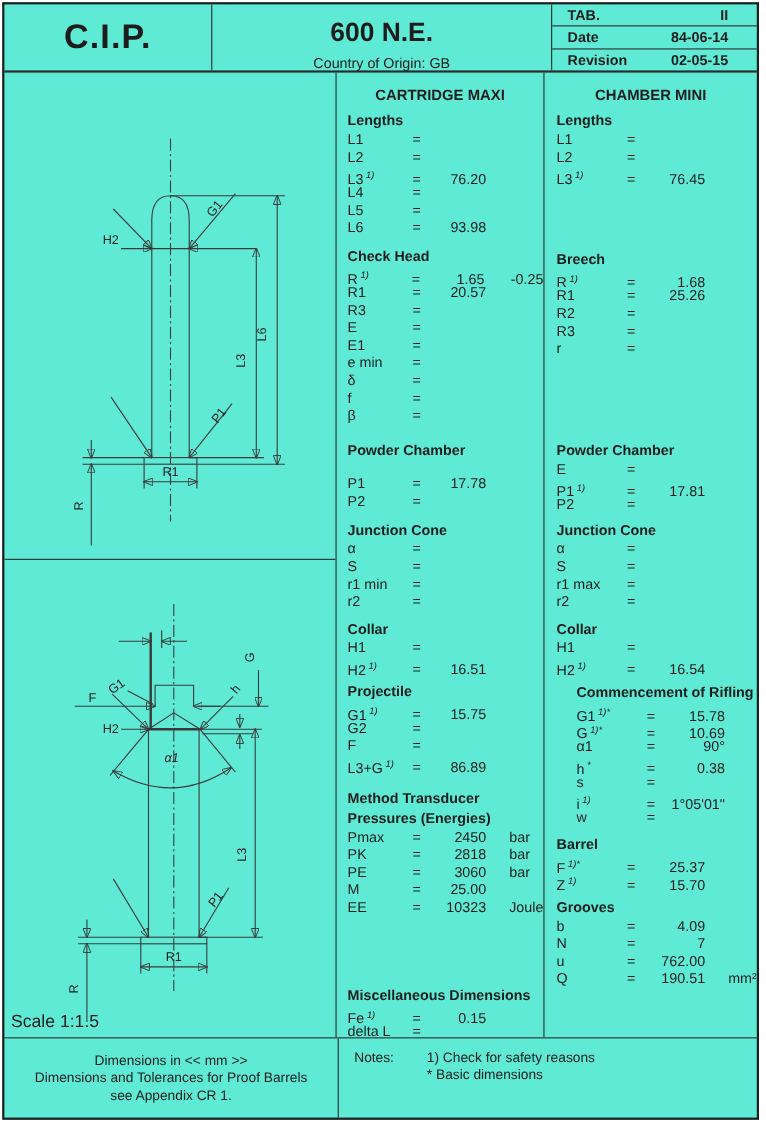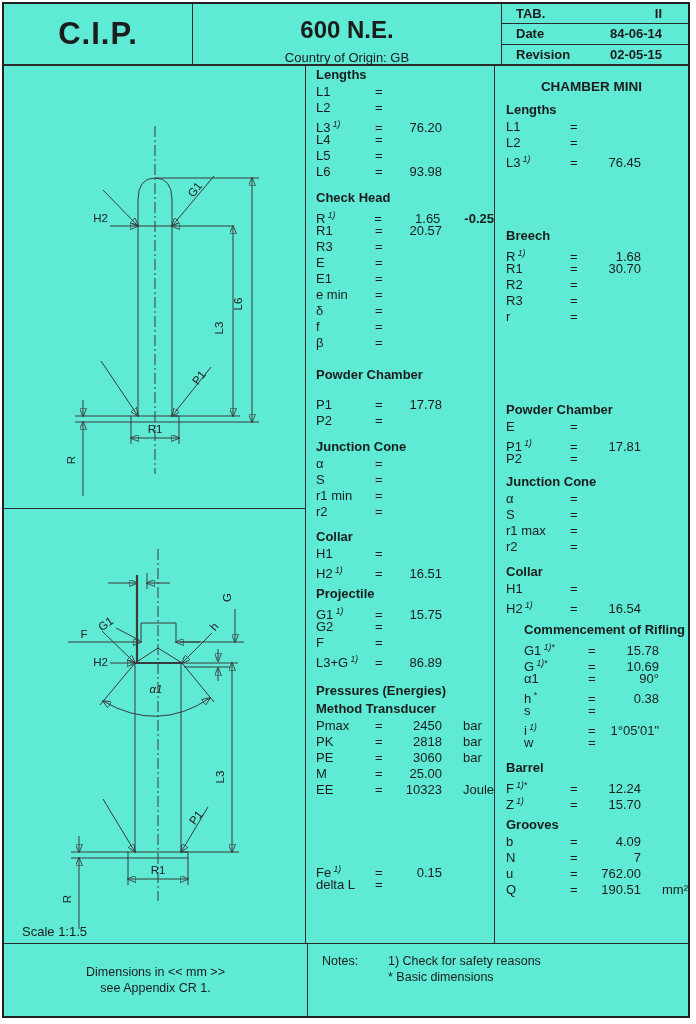--- a/index.html
+++ b/index.html
@@ -14,42 +14,42 @@
   .hdr-meta{flex:1;display:flex;flex-direction:column;}
   .meta-row{flex:1;display:flex;align-items:center;border-bottom:1.4px solid #2b2b2b;}
   .meta-row:last-child{border-bottom:none;}
   .meta-lbl{font-size:13px;font-weight:bold;padding-left:14px;flex:1;}
   .meta-val{font-size:13px;font-weight:bold;text-align:right;padding-right:26px;}
   
   .main{flex:1;display:flex;min-height:0;}
   .draw-col{width:303px;border-right:1.5px solid #2b2b2b;display:flex;flex-direction:column;position:relative;}
   .panel-top{height:442px;border-bottom:1.5px solid #2b2b2b;}
   .panel-bottom{flex:1;position:relative;}
-  .scale-note{position:absolute;left:18px;bottom:4px;font-size:13px;}
+  .scale-note{position:absolute;left:6px;bottom:4px;font-size:16px;}
   .spec-col{display:flex;flex-direction:column;box-sizing:border-box;}
   .col-cartridge{width:189px;border-right:1.5px solid #2b2b2b;}
   .col-chamber{flex:1;}
   .col-title{text-align:center;font-size:13.5px;font-weight:bold;padding:13px 0 7px 0;}
   .col-inner{flex:1;}
   .col-cartridge .col-inner{padding-left:10px;}
   .col-chamber .col-inner{padding-left:11px;}
   .sec-heading{font-size:13px;font-weight:bold;height:18px;line-height:18px;}
   .section{box-sizing:border-box;}
   .row{display:flex;align-items:baseline;height:16px;font-size:13px;line-height:16px;}
   .row.gap-top{margin-top:13px;}
   .lbl{white-space:nowrap;}
   .col-cartridge .lbl{width:59px;}
   .col-chamber .lbl{width:64px;}
   .lbl sup{font-size:8.5px;font-style:italic;letter-spacing:0;}
   .eq{width:16px;}
   .val{text-align:right;white-space:nowrap;}
   .col-cartridge .val{width:51px;}
   .col-chamber .val{width:55px;}
   .unit{margin-left:21px;}
-  .extra{margin-left:24px;font-weight:bold;}
+  .extra{margin-left:24px;}
   .col-cartridge .section:nth-of-type(1){min-height:123px;}
   .col-cartridge .section:nth-of-type(2){min-height:177px;}
   .col-cartridge .section:nth-of-type(3){min-height:72px;}
   .col-cartridge .section:nth-of-type(4){min-height:90px;}
   .col-cartridge .section:nth-of-type(5){min-height:57px;}
   .col-cartridge .section:nth-of-type(6){min-height:97px;}
   .col-cartridge .section:nth-of-type(7){min-height:179px;}
   .col-chamber .section:nth-of-type(1){min-height:126px;}
   .col-chamber .section:nth-of-type(2){min-height:174px;}
   .col-chamber .section:nth-of-type(3){min-height:72px;}
@@ -215,20 +215,21 @@
           <line x1="67" y1="349" x2="124" y2="349"></line>
           <line x1="75" y1="327" x2="75" y2="343" marker-end="url(#ar)"></line>
           <line x1="75" y1="420" x2="75" y2="349" marker-end="url(#ar)"></line>
           <text x="67" y="390" transform="rotate(-90 67 390)" text-anchor="middle">R</text>
         </svg>
         <div class="scale-note">Scale 1:1.5</div>
       </div>
     </div>
 
     <div class="spec-col col-cartridge">
+      <div class="col-title">CARTRIDGE MAXI</div>
       <div class="col-inner sections">
           <div class="section">
             <div class="sec-heading">Lengths</div>
             <div class="row">
               <span class="lbl">L1</span>
               <span class="eq">=</span>
               <span class="val"></span>
             </div>
             <div class="row">
               <span class="lbl">L2</span>
@@ -371,22 +372,22 @@
               <span class="eq">=</span>
               <span class="val"></span>
             </div>
             <div class="row">
               <span class="lbl">L3+G<sup> 1)</sup></span>
               <span class="eq">=</span>
               <span class="val">86.89</span>
             </div>
           </div>
           <div class="section">
+            <div class="sec-heading">Method Transducer</div>
             <div class="sec-heading">Pressures (Energies)</div>
-            <div class="sec-heading">Method Transducer</div>
             <div class="row">
               <span class="lbl">Pmax</span>
               <span class="eq">=</span>
               <span class="val">2450</span>
               <span class="unit">bar</span>
             </div>
             <div class="row">
               <span class="lbl">PK</span>
               <span class="eq">=</span>
               <span class="val">2818</span>
@@ -404,20 +405,21 @@
               <span class="val">25.00</span>
             </div>
             <div class="row">
               <span class="lbl">EE</span>
               <span class="eq">=</span>
               <span class="val">10323</span>
               <span class="unit">Joule</span>
             </div>
           </div>
           <div class="section">
+            <div class="sec-heading">Miscellaneous Dimensions</div>
             <div class="row">
               <span class="lbl">Fe<sup> 1)</sup></span>
               <span class="eq">=</span>
               <span class="val">0.15</span>
             </div>
             <div class="row">
               <span class="lbl">delta L</span>
               <span class="eq">=</span>
               <span class="val"></span>
             </div>
@@ -449,21 +451,21 @@
           <div class="section">
             <div class="sec-heading">Breech</div>
             <div class="row">
               <span class="lbl">R<sup> 1)</sup></span>
               <span class="eq">=</span>
               <span class="val">1.68</span>
             </div>
             <div class="row">
               <span class="lbl">R1</span>
               <span class="eq">=</span>
-              <span class="val">30.70</span>
+              <span class="val">25.26</span>
             </div>
             <div class="row">
               <span class="lbl">R2</span>
               <span class="eq">=</span>
               <span class="val"></span>
             </div>
             <div class="row">
               <span class="lbl">R3</span>
               <span class="eq">=</span>
               <span class="val"></span>
@@ -564,21 +566,21 @@
               <span class="lbl">w</span>
               <span class="eq">=</span>
               <span class="val"></span>
             </div>
           </div>
           <div class="section">
             <div class="sec-heading">Barrel</div>
             <div class="row">
               <span class="lbl">F<sup> 1)*</sup></span>
               <span class="eq">=</span>
-              <span class="val">12.24</span>
+              <span class="val">25.37</span>
             </div>
             <div class="row">
               <span class="lbl">Z<sup> 1)</sup></span>
               <span class="eq">=</span>
               <span class="val">15.70</span>
             </div>
           </div>
           <div class="section">
             <div class="sec-heading">Grooves</div>
             <div class="row">
@@ -603,20 +605,21 @@
               <span class="unit">mm²</span>
             </div>
           </div>
         </div>
     </div>
   </div>
 
   <div class="ftr">
     <div class="ftr-left">
       <div>Dimensions in &lt;&lt; mm &gt;&gt;</div>
+      <div>Dimensions and Tolerances for Proof Barrels</div>
       <div>see Appendix CR 1.</div>
     </div>
     <div class="ftr-notes">
       <div class="notes-label">Notes:</div>
       <div>
         <div>1) Check for safety reasons</div>
         <div>* Basic dimensions</div>
       </div>
     </div>
   </div>

